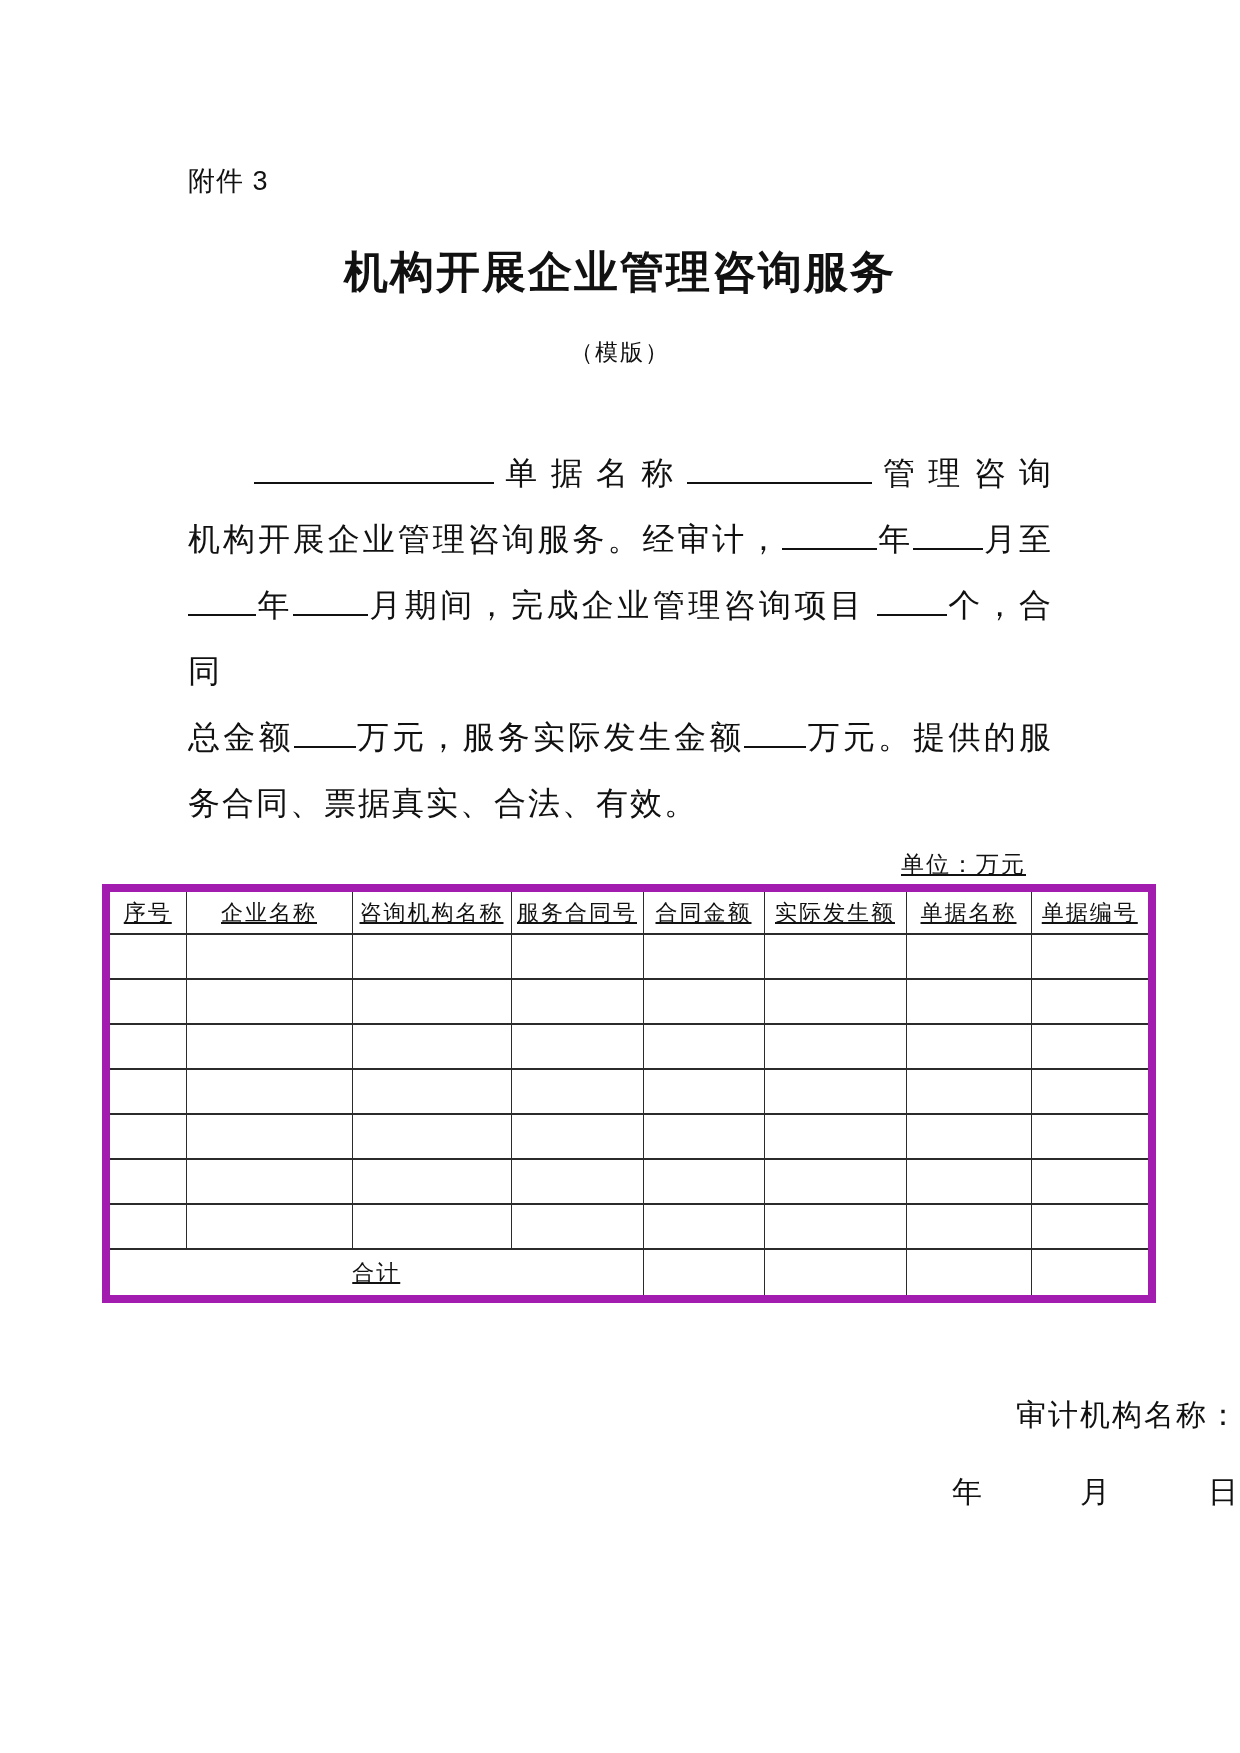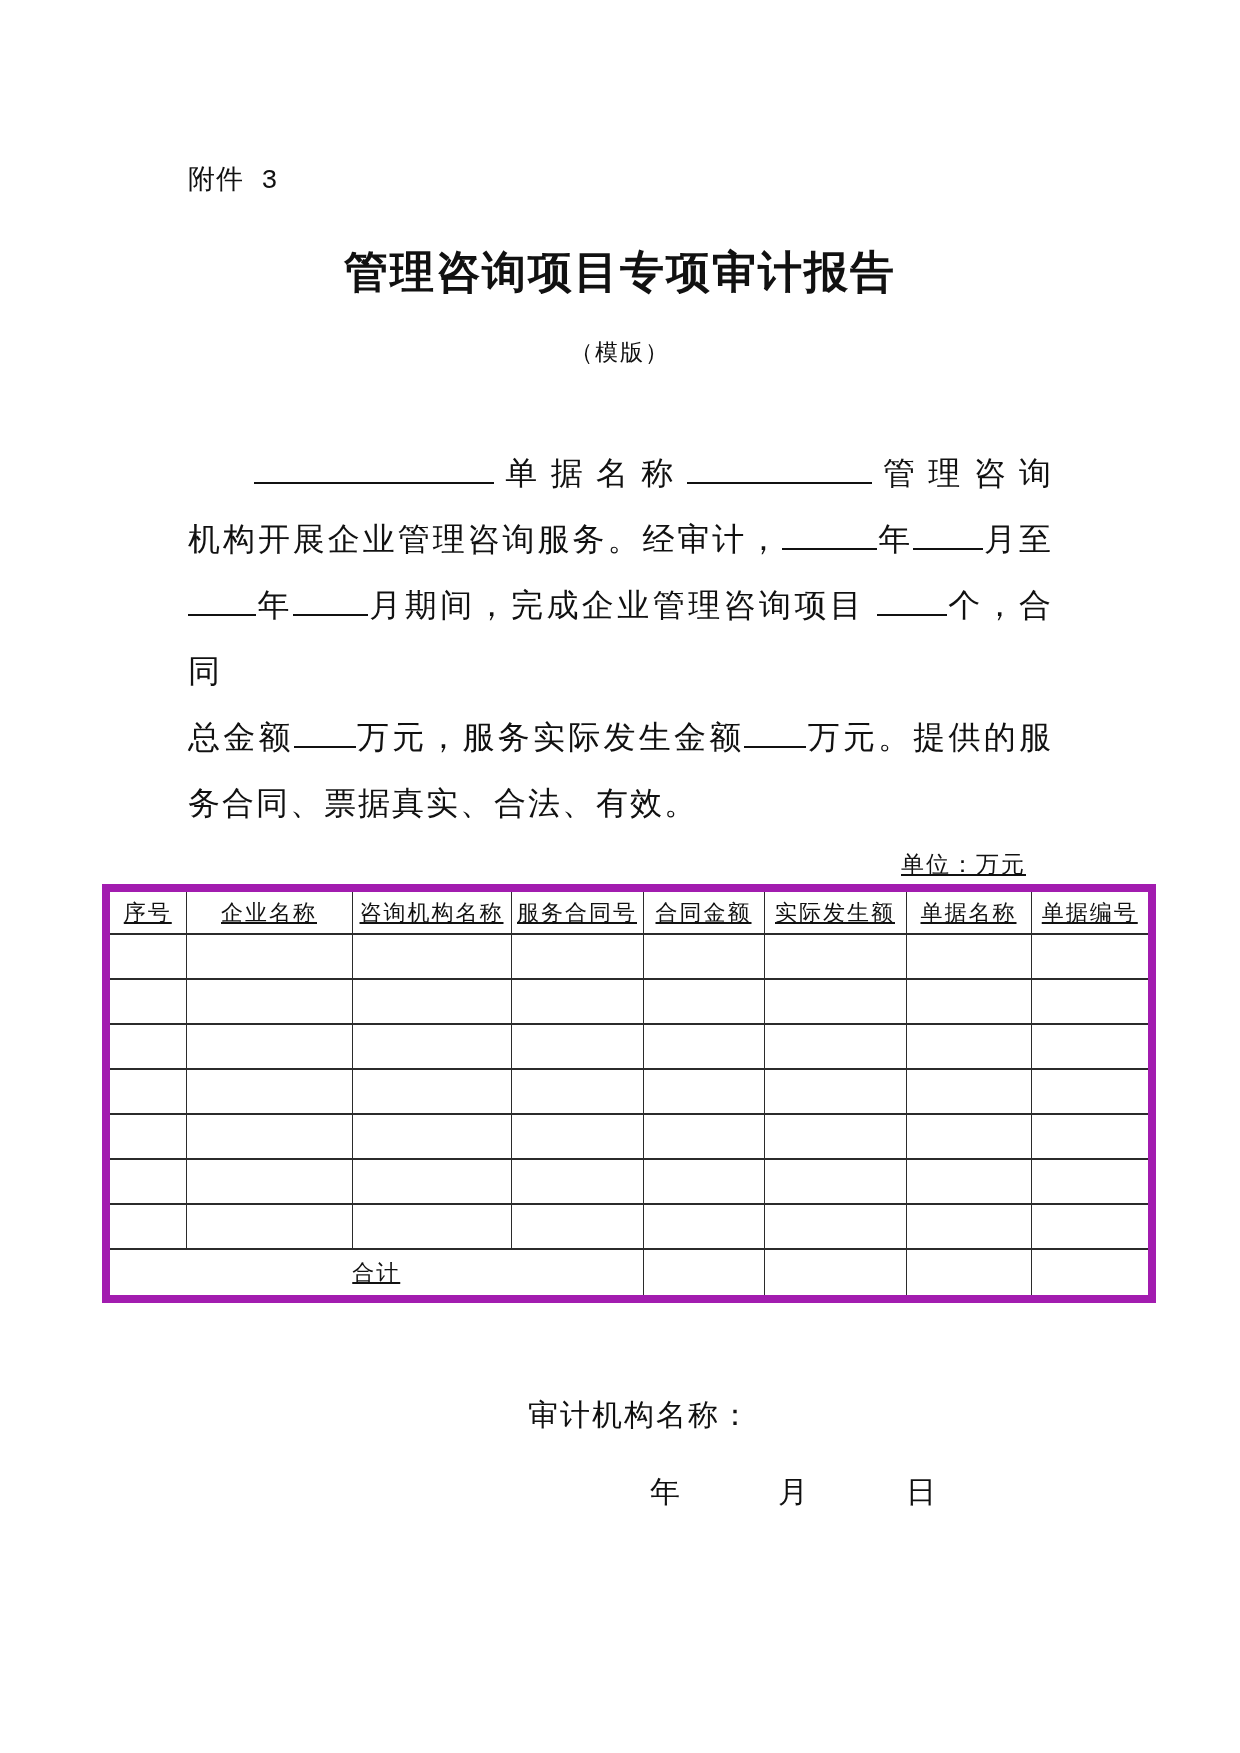--- a/index.html
+++ b/index.html
@@ -8,21 +8,21 @@
   .page {
     position:relative;
     width:1240px; height:1753px;
     background:#ffffff;
     color:#111111;
     font-family:"Liberation Serif","DejaVu Serif",serif;
     overflow:hidden;
   }
   .attachment {
     margin:166px 0 0 188px;
-    font-family:Liberation Mono, monospace;
+    font-family:Liberation Sans, sans-serif;
     font-size:27px; line-height:30px;
     letter-spacing:1px;
   }
   .doc-title {
     margin-top:50px;
     text-align:center;
     font-family:"Liberation Sans","DejaVu Sans",sans-serif;
     font-weight:700;
     font-size:44px; line-height:52px;
     letter-spacing:2px;
@@ -78,31 +78,31 @@
     letter-spacing:2px;
     text-align:center;
     vertical-align:middle;
     overflow:hidden;
   }
   table.list { border:8px solid #a21caf;text-decoration:underline; }
   tr.head-row   { height:46px; }
   tr.body-row   { height:45px; }
   tr.total-row  { height:50px;border-radius:13px; }
   .footer { margin:94px 0 0 528px; font-size:30px; letter-spacing:2px; }
-  .footer-line { line-height:36px; margin-bottom:41px; white-space:pre; }
+  .footer-line { line-height:36px; margin-bottom:41px; white-space:pre;text-align:right; }
   .footer-line.date { padding-left:122px; margin-bottom:0; }
 </style>
 </head>
 <body>
 
 <div class="page">
 
   <div class="attachment">附件 3</div>
 
-  <div class="doc-title">管理咨询项目专项审计报告</div>
+  <div class="doc-title">机构开展企业管理咨询服务</div>
 
   <div class="doc-subtitle">（模版）</div>
 
   <div class="intro" id="intro-paragraph">
       <div class="para-line indent"><span class="blank" style="width: 240px;"></span><span>单据名称</span><span class="blank" style="width: 185px;"></span><span>管理咨询</span></div>
       <div class="para-line"><span>机构开展企业管理咨询服务。经审计，</span><span class="blank" style="width: 95px;"></span><span>年</span><span class="blank" style="width: 70px;"></span><span>月至</span></div>
       <div class="para-line"><span class="blank" style="width: 68px;"></span><span>年</span><span class="blank" style="width: 75px;"></span><span>月期间，完成企业管理咨询项目 </span><span class="blank" style="width: 70px;"></span><span>个，合同</span></div>
       <div class="para-line"><span>总金额</span><span class="blank" style="width: 62px;"></span><span>万元，服务实际发生金额</span><span class="blank" style="width: 62px;"></span><span>万元。提供的服</span></div>
       <div class="para-line no-just"><span>务合同、票据真实、合法、有效。</span></div>
     </div>

